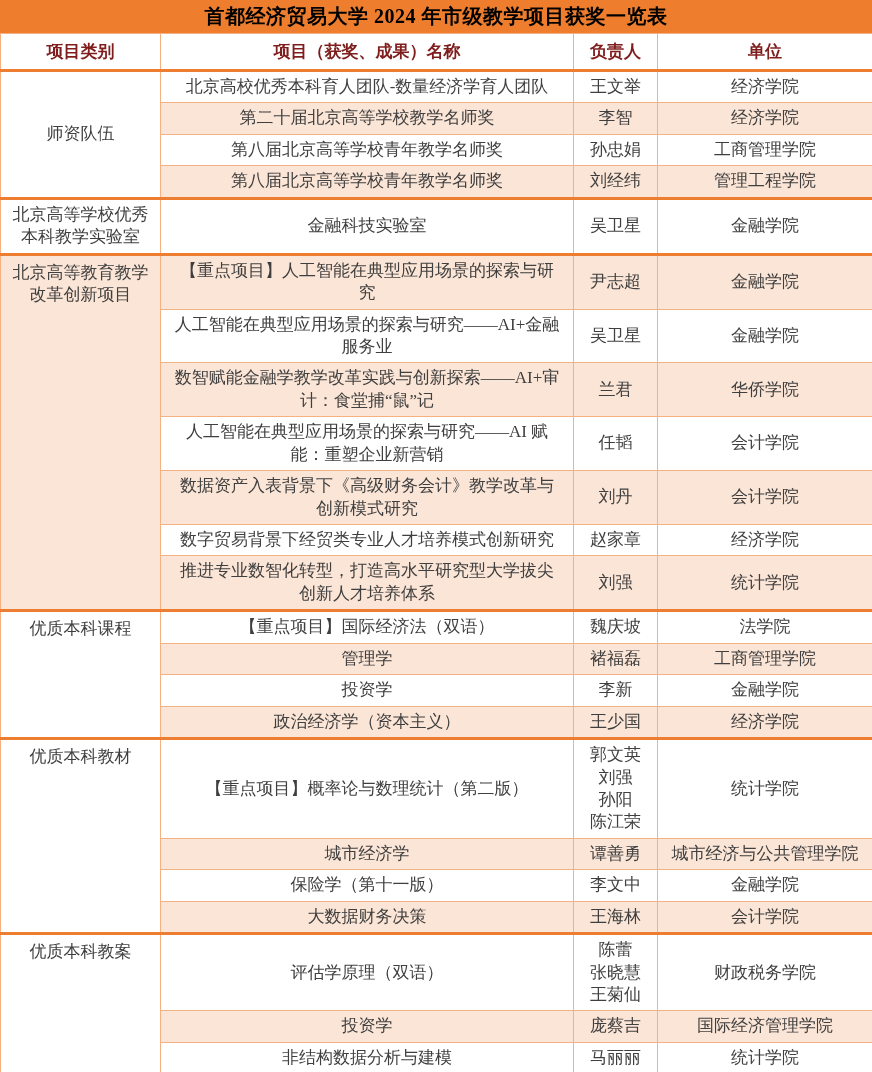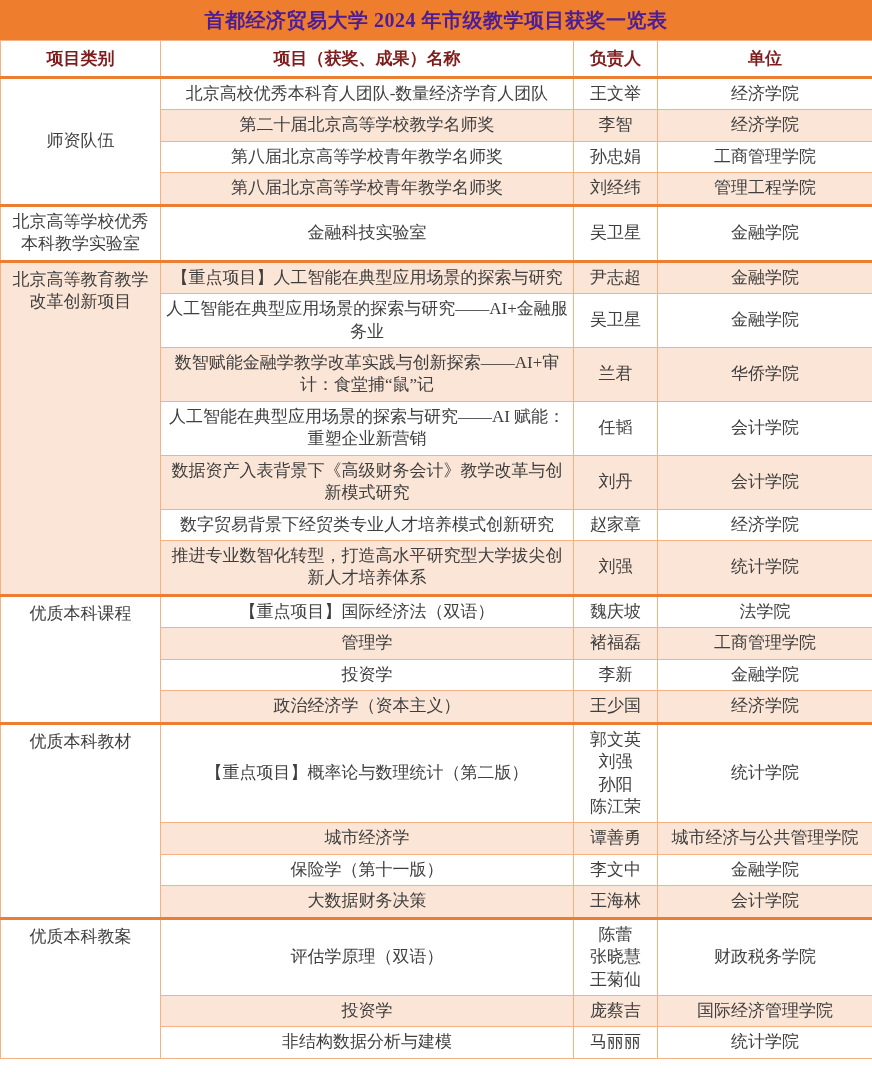--- a/index.html
+++ b/index.html
@@ -8,28 +8,28 @@
     background: #ffffff;
     width: 872px;
     font-family: "Liberation Serif", "DejaVu Serif", serif;
     color: #3F3F3F;
   }
   .page {
     width: 872px;
   }
   .title-bar {
     width: 872px;
-    height: 40px;
+    height: 33px;
     background: #EE7E2E;
     display: flex;
     align-items: center;
     justify-content: center;
     font-size: 20px;
     font-weight: bold;
-    color: #4c1d95;
+    color: #000000;
     letter-spacing: 0.5px;
   }
   table.awards {
     border-collapse: collapse;
     table-layout: fixed;
     width: 872px;
     border: 1px solid #F4B183;
   }
   col.c-cat  { width: 160px; }
   col.c-name { width: 413px; }
@@ -47,21 +47,21 @@
     font-weight: bold;
     color: #7f1d1d;
     padding: 6px 4px;
     background: #ffffff;
   }
   td {
     font-size: 17px;
     line-height: 1.32;
     padding: 4px 6px;
   }
-  td.name   { padding: 4px 4px; }
+  td.name   { padding: 4px 12px; }
   td.leader { white-space: pre-line; }
   tr.alt td { background: #FBE5D6; }
   td.category {
     background: #ffffff;
     padding: 4px 4px;
   }
   td.category.valign-top {
     vertical-align: top;
     padding-top: 6px;
     margin-left: 12px;

